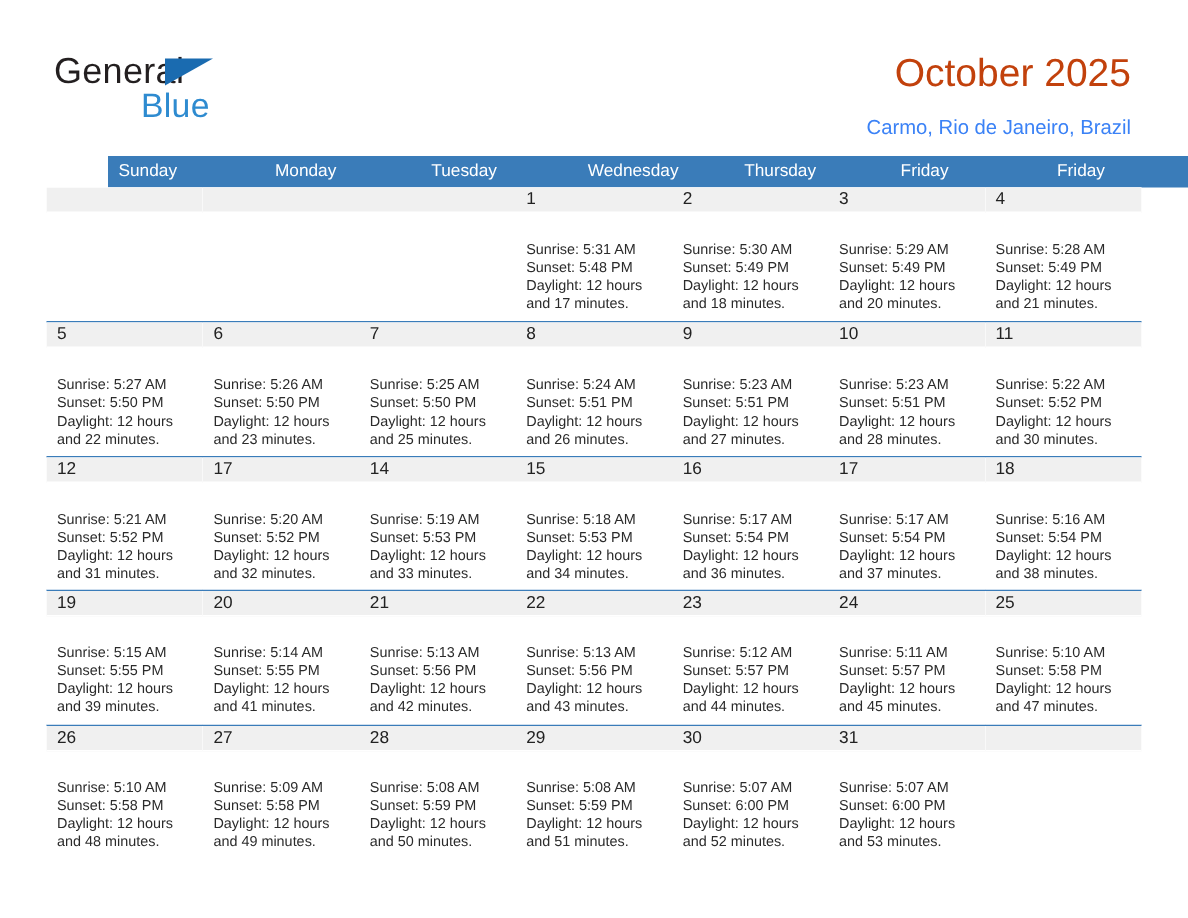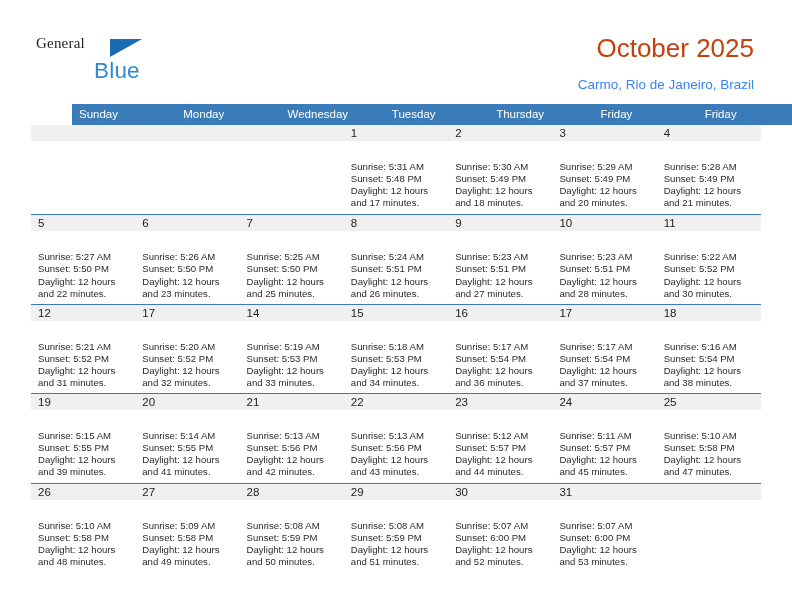--- a/index.html
+++ b/index.html
@@ -23,25 +23,24 @@
     width: 792px; height: 100px;
   }
   .logo {
     position: absolute;
     left: 36px; top: 36px;
     width: 200px; height: 48px;
   }
   .logo-general {
     position: absolute;
     left: 0; top: 0;
-    font-size: 15px;
+    font-size: 24px;
     letter-spacing: 0.2px;
     color: #231f20;
     line-height: 1;
-    font-family: Liberation Serif, serif;
   }
   .logo-tri {
     position: absolute;
     left: 74px; top: 2.5px;
     width: 0; height: 0;
     border-left: 32px solid #1a6bb0;
     border-bottom: 18px solid transparent;
   }
   .logo-blue {
     position: absolute;
@@ -141,22 +140,22 @@
       <span class="logo-blue">Blue</span>
     </div>
     <div class="title">October 2025</div>
     <div class="subtitle">Carmo, Rio de Janeiro, Brazil</div>
   </div>
 
   <div class="cal">
     <div class="weekdays">
       <div class="weekday">Sunday</div>
       <div class="weekday">Monday</div>
+      <div class="weekday">Tuesday</div>
       <div class="weekday">Wednesday</div>
-      <div class="weekday">Tuesday</div>
       <div class="weekday">Thursday</div>
       <div class="weekday">Friday</div>
       <div class="weekday">Friday</div>
     </div>
     <div id="weeks-container">
         <div class="week first">
           <div class="cell empty">
             <div class="daynum-strip"></div>
             <div class="daynum"></div>
           </div>

